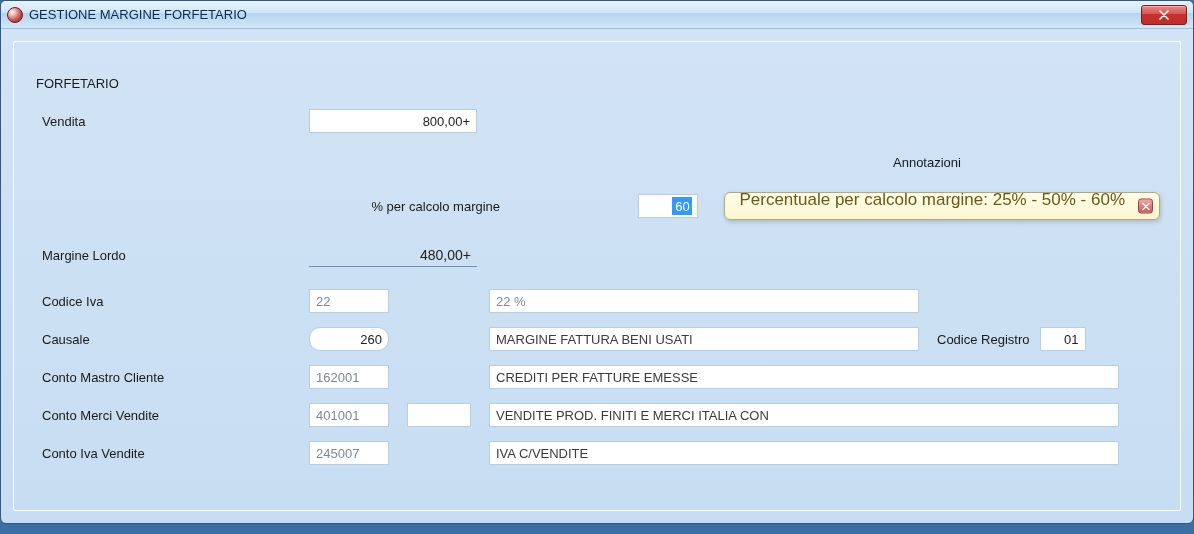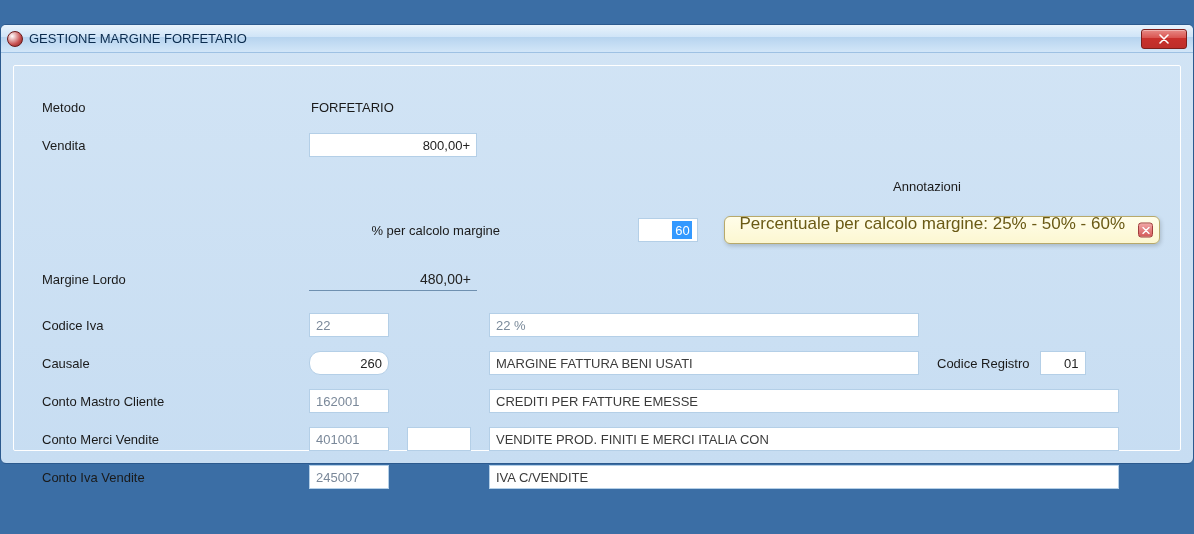--- a/index.html
+++ b/index.html
@@ -7,27 +7,26 @@
   body {
     width: 1194px;
     height: 534px;
     background: #3b6ea5;
     font-family: "Segoe UI", Tahoma, Arial, sans-serif;
     font-size: 13px;
     overflow: hidden;
   }
   .window {
     width: 1194px;
-    height: 440px;
+    height: 524px;
     background: #cfe2f3;
     background: linear-gradient(#d2e4f5 0%, #c7ddf2 100%);
     border: 1px solid #2c5a8e;
     border-radius: 6px;
     position: relative;
-    margin-top: 24px;
   }
   .titlebar {
     height: 28px;
     background: linear-gradient(#e9f3fc 0%, #cfe4f7 45%, #b7d4ef 46%, #d2e6f8 100%);
     border-top-left-radius: 5px;
     border-top-right-radius: 5px;
     display: flex;
     align-items: center;
     padding: 0 6px;
     border-bottom: 1px solid #9ec1e3;
@@ -170,21 +169,20 @@
       <svg viewBox="0 0 10 10">
           <path d="M1 1 L9 9 M9 1 L1 9" stroke="#fff" stroke-width="1.6" stroke-linecap="round"></path>
         </svg>
     </div>
   </div>
 
   <div class="client">
     <div class="panel">
 
       <div class="row">
-        <div class="label-col">Metodo</div>
         <div class="val-static">FORFETARIO</div>
       </div>
 
       <div class="row">
         <div class="label-col">Vendita</div>
         <input class="txt right" style="width: 168px;" value="800,00+">
       </div>
 
       <div class="row tall">
         <div class="label-col">Annotazioni</div>

